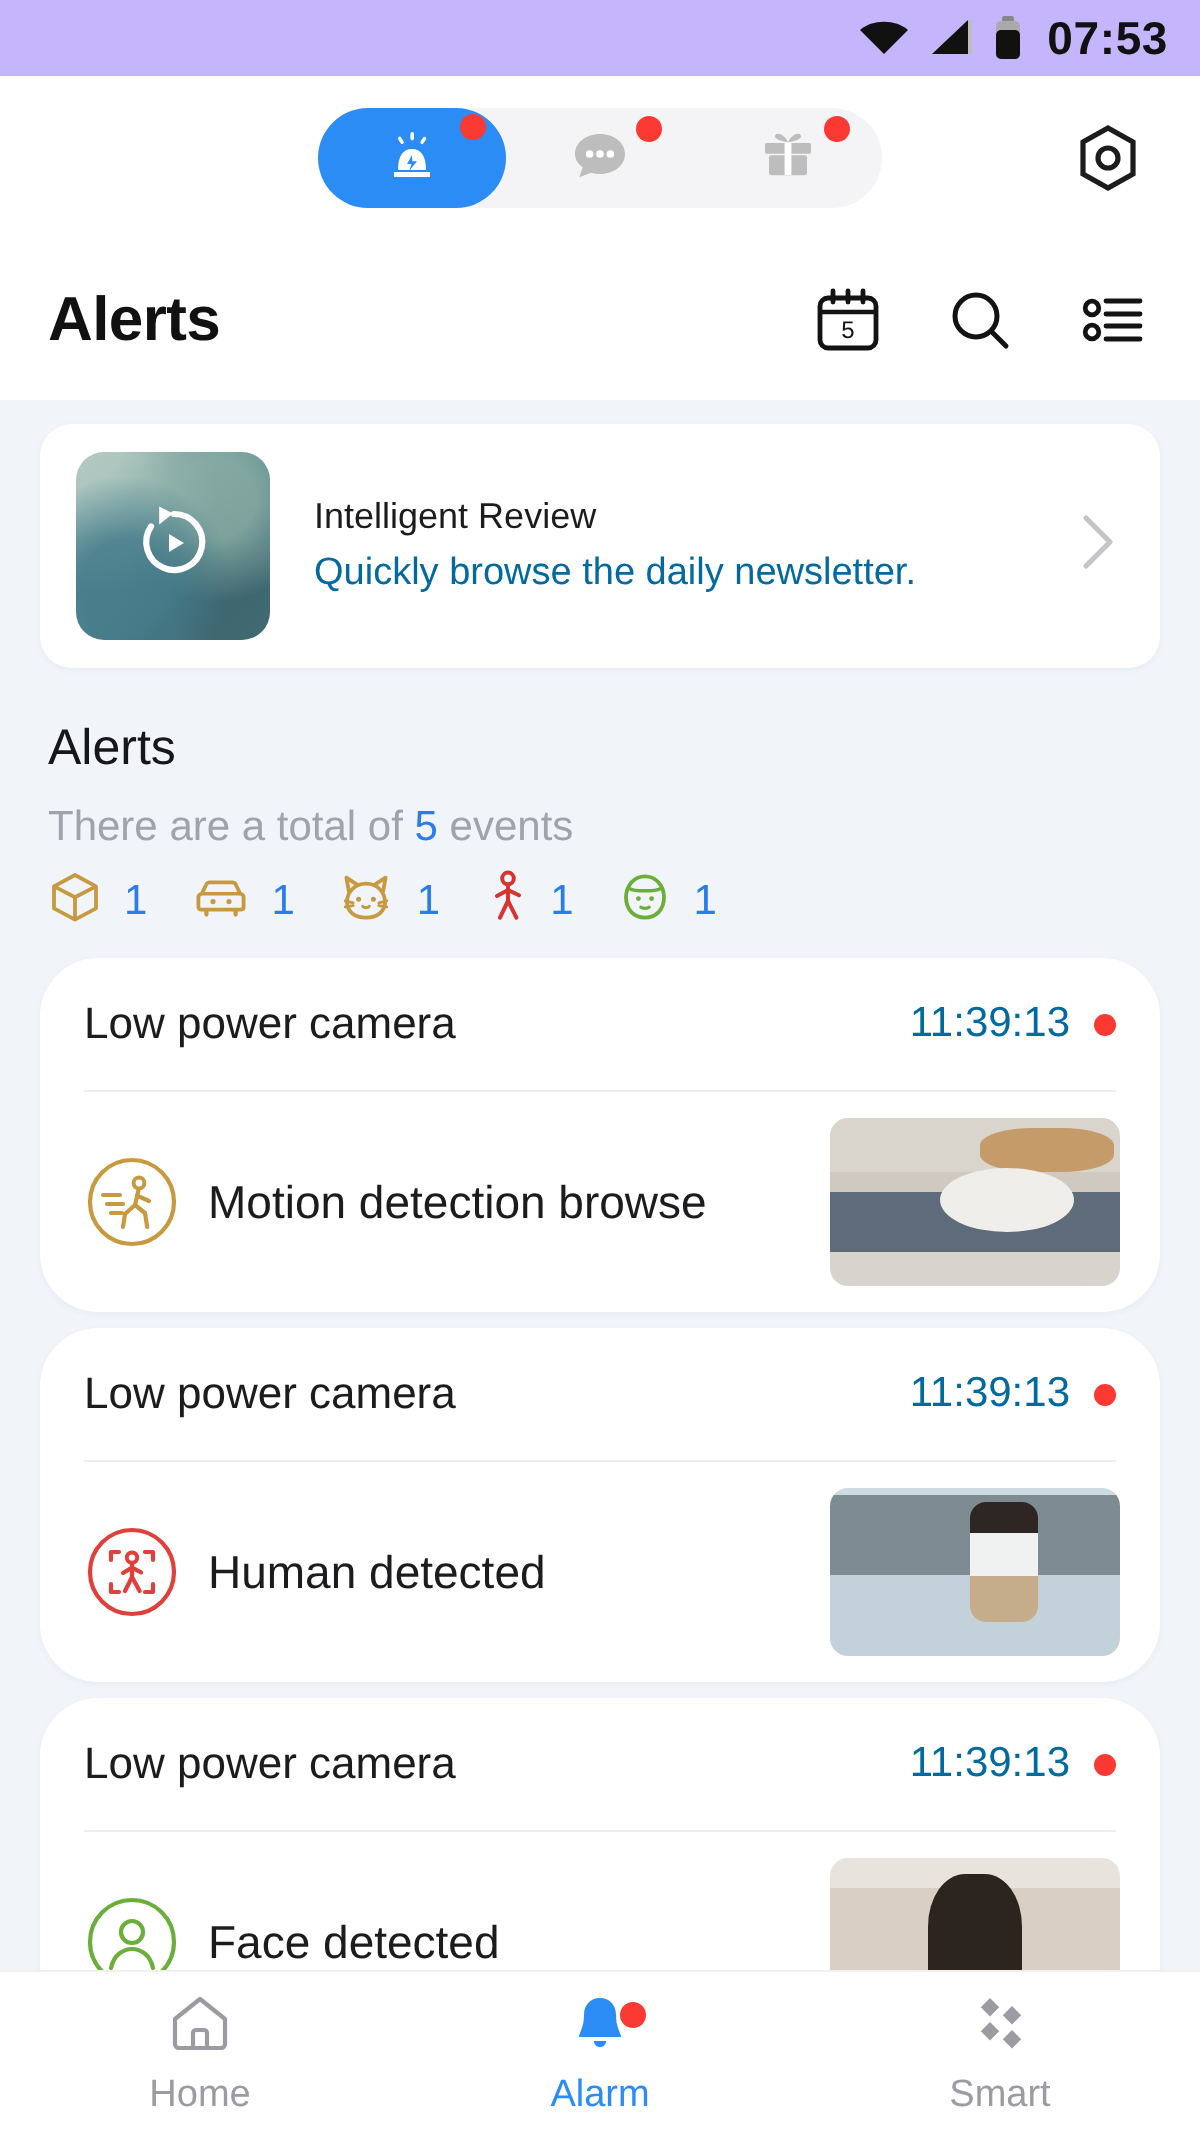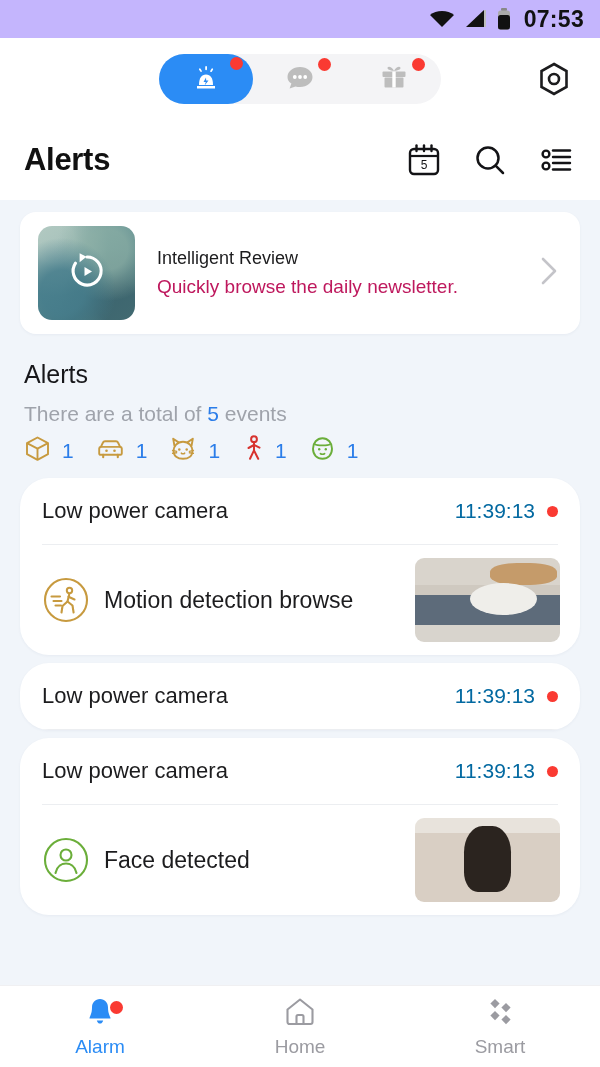--- a/index.html
+++ b/index.html
@@ -73,21 +73,21 @@
       radial-gradient(circle at 25% 70%, rgba(70,125,140,.85) 0 22%, transparent 55%),
       radial-gradient(circle at 72% 25%, rgba(140,175,165,.8) 0 20%, transparent 52%),
       radial-gradient(circle at 80% 82%, rgba(60,100,110,.9) 0 18%, transparent 50%),
       radial-gradient(circle at 18% 18%, rgba(190,210,200,.7) 0 18%, transparent 48%),
       linear-gradient(140deg,#96b5b2 0%,#5d8e93 40%,#3f6f79 70%,#74a08c 100%);
     display:flex; align-items:center; justify-content:center;
     position:relative; overflow:hidden;
   }
   .review-txt{ margin-left:22px; }
   .review-title{ font-size:18px; color:#1c1c1e; margin-bottom:7px; }
-  .review-sub{ font-size:19px; color:#be185d; }
+  .review-sub{ font-size:19px; color:#0369a1; }
   .review-chev{ margin-left:auto; color:#c3c3c8; }
 
   
   .today-wrap{ padding:26px 24px 0 24px; }
   .today-title{ font-size:25px; color:#17171a; font-weight:normal; }
   .today-total{ font-size:21px; color:#9fa3ab; margin-top:13px; }
   .today-total .num{ color:#2b7de9; }
   .cat-row{ display:flex; align-items:center; margin-top:9px; gap:0; }
   .cat{ display:flex; align-items:center; margin-right:22px; }
   .cat .cnt{ font-size:21px; color:#2b7de9; margin-left:11px; }
@@ -400,20 +400,39 @@
 
     <div class="alert-card">
       <div class="alert-head">
         <div class="alert-dev">Low power camera</div>
         <div class="alert-right">
           <div class="alert-time">11:39:13</div>
           <div class="alert-unread"></div>
         </div>
       </div>
       <div class="alert-div"></div>
+      <div class="alert-body">
+        <span class="alert-ico">
+          <svg width="48" height="48" viewBox="0 0 48 48">
+            <circle cx="24" cy="24" r="21" fill="none" stroke="#e0403b" stroke-width="2.1"></circle>
+            <path d="M13.5 18 L13.5 14 L17.5 14" fill="none" stroke="#e0403b" stroke-width="2.1" stroke-linecap="round" stroke-linejoin="round"></path>
+            <path d="M30.5 14 L34.5 14 L34.5 18" fill="none" stroke="#e0403b" stroke-width="2.1" stroke-linecap="round" stroke-linejoin="round"></path>
+            <path d="M34.5 30 L34.5 34 L30.5 34" fill="none" stroke="#e0403b" stroke-width="2.1" stroke-linecap="round" stroke-linejoin="round"></path>
+            <path d="M17.5 34 L13.5 34 L13.5 30" fill="none" stroke="#e0403b" stroke-width="2.1" stroke-linecap="round" stroke-linejoin="round"></path>
+            <circle cx="24" cy="16.8" r="2.6" fill="none" stroke="#e0403b" stroke-width="2"></circle>
+            <path d="M24 20.2 L24 26.5" stroke="#e0403b" stroke-width="2.1" stroke-linecap="round"></path>
+            <path d="M24 26.5 L20.5 33.5" stroke="#e0403b" stroke-width="2.1" stroke-linecap="round"></path>
+            <path d="M24 26.5 L27.8 33.5" stroke="#e0403b" stroke-width="2.1" stroke-linecap="round"></path>
+            <path d="M24 21.8 L19.5 24.5" stroke="#e0403b" stroke-width="2.1" stroke-linecap="round"></path>
+            <path d="M24 21.8 L28.5 24.2" stroke="#e0403b" stroke-width="2.1" stroke-linecap="round"></path>
+          </svg>
+        </span>
+        <div class="alert-label">Human detected</div>
+        <div class="alert-thumb thumb-man"></div>
+      </div>
     </div>
 
     <div class="alert-card">
       <div class="alert-head">
         <div class="alert-dev">Low power camera</div>
         <div class="alert-right">
           <div class="alert-time">11:39:13</div>
           <div class="alert-unread"></div>
         </div>
       </div>
@@ -429,39 +448,39 @@
         <div class="alert-label">Face detected</div>
         <div class="alert-thumb thumb-face"></div>
       </div>
     </div>
 
   </div>
 </div>
 
 <div class="bottomnav">
 
+  <div class="nav-item">
+    <span>
+      <svg width="34" height="34" viewBox="0 0 34 34">
+        <path d="M4.5 14.5 L17 4.5 L29.5 14.5 L29.5 27 C29.5 28.2 28.6 29 27.5 29 L6.5 29 C5.4 29 4.5 28.2 4.5 27 Z" fill="none" stroke="#9b9ba1" stroke-width="2.1" stroke-linejoin="round"></path>
+        <path d="M13.5 29 L13.5 21.5 C13.5 20.6 14.2 20 15 20 L19 20 C19.8 20 20.5 20.6 20.5 21.5 L20.5 29" fill="none" stroke="#9b9ba1" stroke-width="2.1" stroke-linejoin="round"></path>
+      </svg>
+    </span>
+    <span class="nav-label">Home</span>
+  </div>
+
   <div class="nav-item active">
     <span>
       <svg width="34" height="34" viewBox="0 0 34 34">
         <path d="M17 4 C21.8 4 25 7.6 25 12.4 C25 19 27.5 21.5 27.5 23.5 L6.5 23.5 C6.5 21.5 9 19 9 12.4 C9 7.6 12.2 4 17 4 Z" fill="#2b8cf5"></path>
         <path d="M13.8 25.5 C14.3 27.6 15.5 28.6 17 28.6 C18.5 28.6 19.7 27.6 20.2 25.5 Z" fill="#2b8cf5"></path>
       </svg>
     </span>
     <span class="nav-badge"></span>
     <span class="nav-label">Alarm</span>
-  </div>
-
-  <div class="nav-item">
-    <span>
-      <svg width="34" height="34" viewBox="0 0 34 34">
-        <path d="M4.5 14.5 L17 4.5 L29.5 14.5 L29.5 27 C29.5 28.2 28.6 29 27.5 29 L6.5 29 C5.4 29 4.5 28.2 4.5 27 Z" fill="none" stroke="#9b9ba1" stroke-width="2.1" stroke-linejoin="round"></path>
-        <path d="M13.5 29 L13.5 21.5 C13.5 20.6 14.2 20 15 20 L19 20 C19.8 20 20.5 20.6 20.5 21.5 L20.5 29" fill="none" stroke="#9b9ba1" stroke-width="2.1" stroke-linejoin="round"></path>
-      </svg>
-    </span>
-    <span class="nav-label">Home</span>
   </div>
 
   <div class="nav-item">
     <span>
       <svg width="34" height="34" viewBox="0 0 34 34">
         <path d="M12 4 L16.6 8.6 L12 13.2 L7.4 8.6 Z" fill="#9b9ba1"></path>
         <path d="M23 8 L27.6 12.6 L23 17.2 L18.4 12.6 Z" fill="#9b9ba1"></path>
         <path d="M12 16 L16.6 20.6 L12 25.2 L7.4 20.6 Z" fill="#9b9ba1"></path>
         <path d="M23 20 L27.6 24.6 L23 29.2 L18.4 24.6 Z" fill="#9b9ba1"></path>
       </svg>

